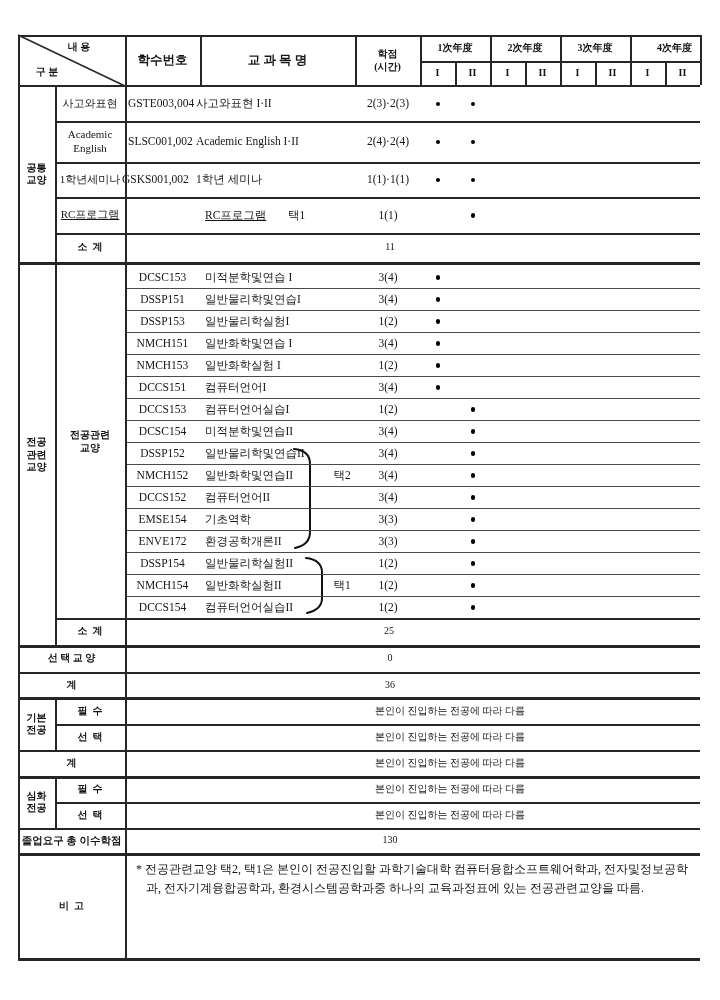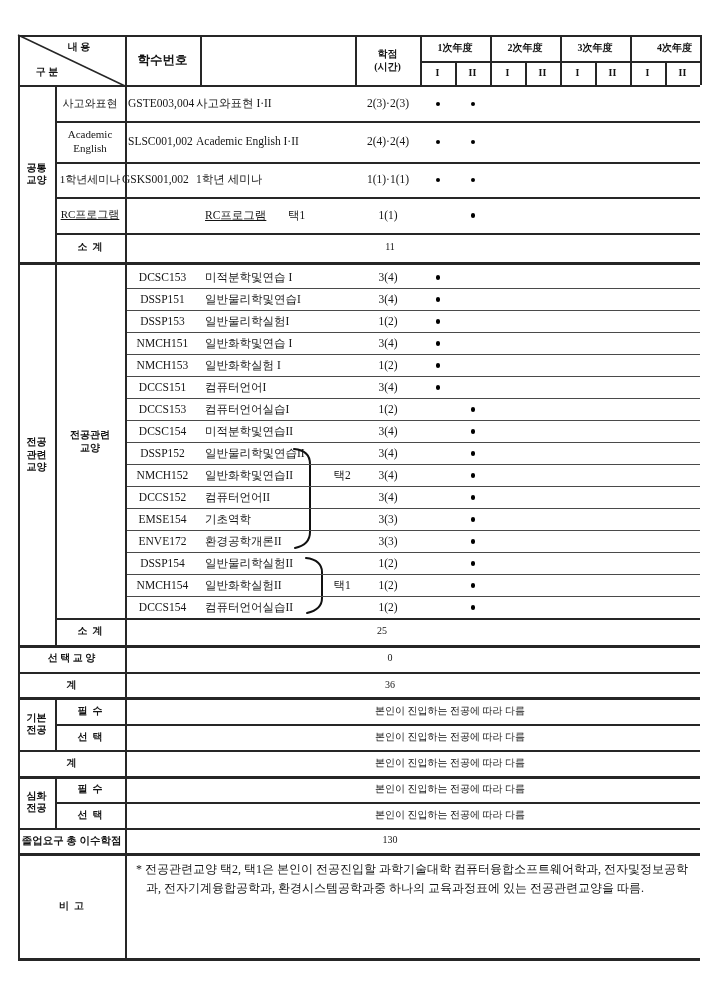--- a/index.html
+++ b/index.html
@@ -23,20 +23,21 @@
 <body>
 
 <div id="page">
 
   <svg style="left:18px;top:35px;" width="107" height="51">
     <line x1="0" y1="0" x2="107" y2="51" stroke="#262626" stroke-width="1.5"></line>
   </svg>
   <div class="cell b fs12" style="left:48px;top:38px;width:62px;height:18px;">내 용</div>
   <div class="cell b fs12" style="left:18px;top:62px;width:58px;height:20px;">구 분</div>
   <div class="cell b fs125" style="left:125px;top:35px;width:75px;height:51px;">학수번호</div>
+  <div class="cell b fs125" style="left:200px;top:35px;width:155px;height:51px;">교 과 목 명</div>
   <div class="cell b fs12" style="left:355px;top:35px;width:65px;height:51px;flex-direction:column;">
     <span>학점</span>
     <span>(시간)</span>
   </div>
 
   <div class="cell b fs12" style="left:420px;top:35px;width:70px;height:26px;">1次年度</div>
   <div class="cell b fs12" style="left:490px;top:35px;width:70px;height:26px;">2次年度</div>
   <div class="cell b fs12" style="left:560px;top:35px;width:70px;height:26px;">3次年度</div>
   <div class="cell b fs12" style="left:628px;top:35px;width:93px;height:26px;">4次年度</div>
   <div class="cell b fs12" style="left:420px;top:61px;width:35px;height:25px;">I</div>
@@ -207,21 +208,21 @@
 
   <svg style="left:0;top:0;" width="720" height="1000">
     <path d="M 294 449 C 305 450 310 456 310 464 L 310 532 C 310 541 304 546 295 548" fill="none" stroke="#111" stroke-width="2" stroke-linecap="round"></path>
     <path d="M 306 558 C 317 559 322 565 322 572 L 322 598 C 322 607 316 611 307 613" fill="none" stroke="#111" stroke-width="2" stroke-linecap="round"></path>
   </svg>
   <div class="cell fs115" style="left:322px;top:464px;width:40px;height:22px;">택2</div>
   <div class="cell fs115" style="left:322px;top:574px;width:40px;height:22px;">택1</div>
 
   <div class="crow" style="top:618px;height:27px;line-height:27px;">
     <div class="cell b fs12" style="left:55px;top:0;width:70px;height:27px;">소  계</div>
-    <div class="cell fs12" style="left:117px;top:0;width:530px;height:27px;">25</div>
+    <div class="cell fs12" style="left:124px;top:0;width:530px;height:27px;">25</div>
   </div>
 
   <div class="crow" style="top:645px;height:27px;">
     <div class="cell b fs12" style="left:18px;top:0;width:107px;height:27px;">선 택 교 양</div>
     <div class="cell fs12" style="left:125px;top:0;width:530px;height:27px;">0</div>
   </div>
   <div class="crow" style="top:672px;height:26px;">
     <div class="cell b fs12" style="left:18px;top:0;width:107px;height:26px;">계</div>
     <div class="cell fs12" style="left:125px;top:0;width:530px;height:26px;">36</div>
   </div>

